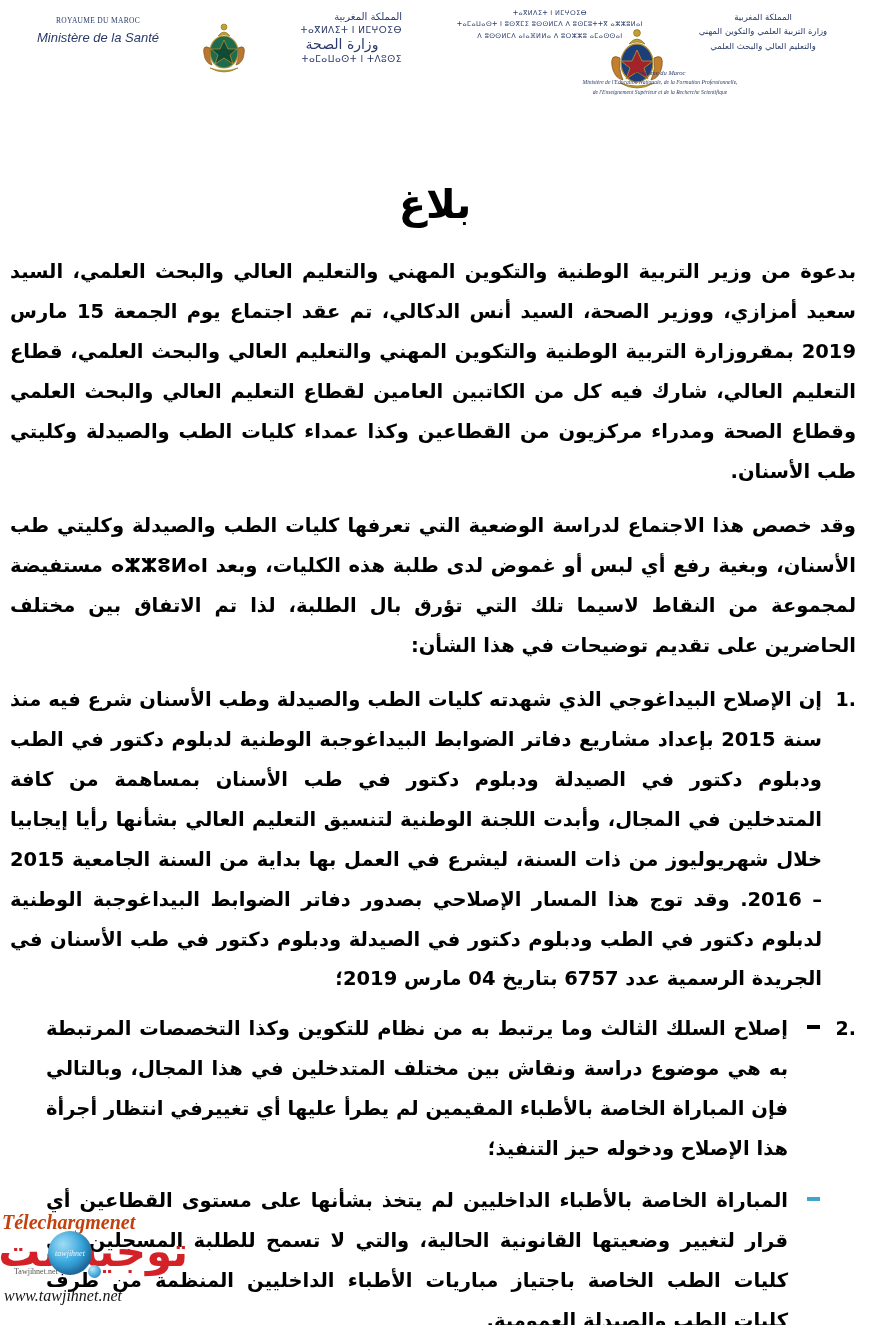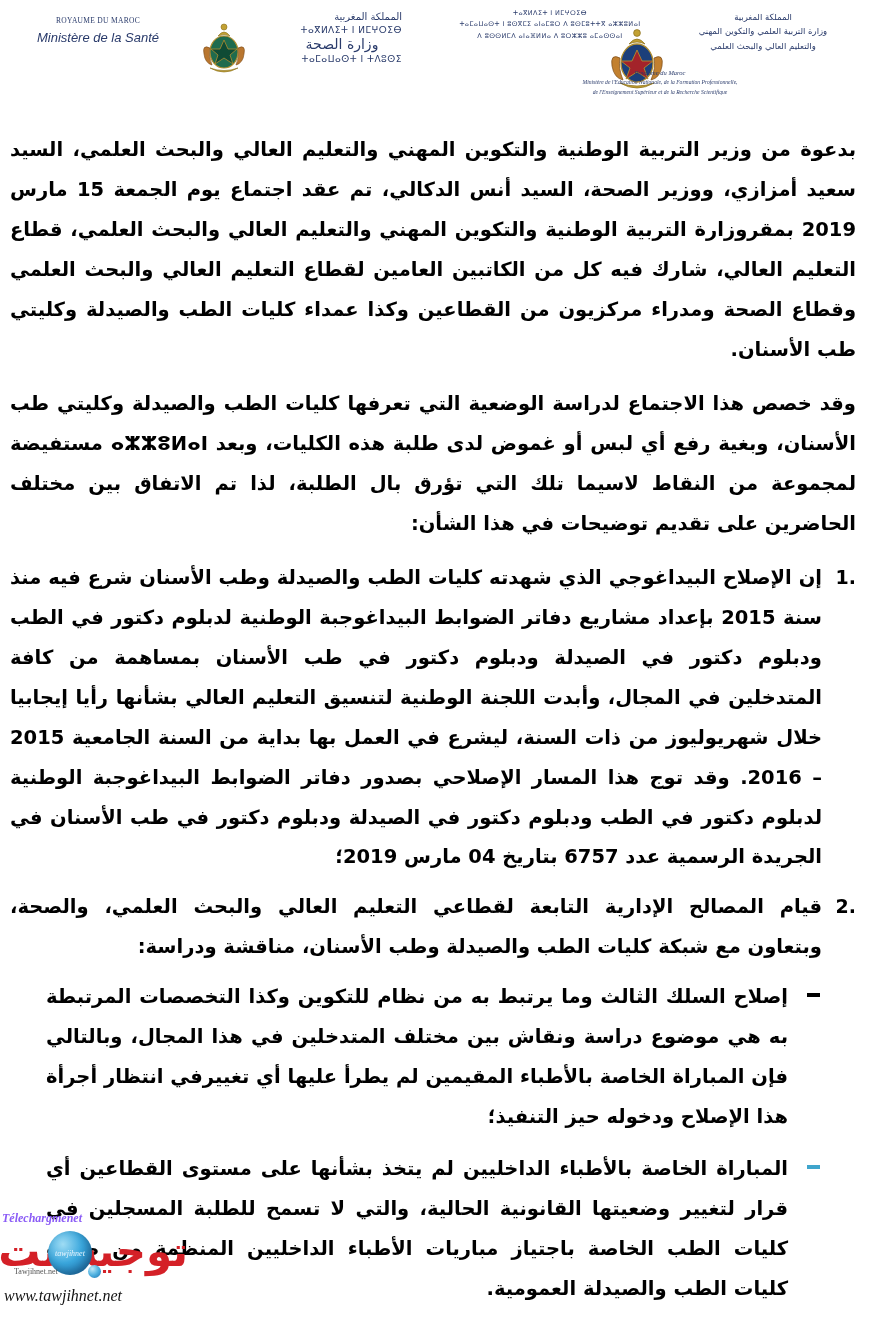--- a/index.html
+++ b/index.html
@@ -208,22 +208,22 @@
     height: 120px;
     pointer-events: none;
   }
   .wm-telecharg {
     position: absolute;
     left: 2px;
     top: 6px;
     font-family: "Liberation Serif", serif;
     font-style: italic;
     font-weight: bold;
-    font-size: 12px;
-    color: #8b5cf6;
+    font-size: 20px;
+    color: #c2410c;
     white-space: nowrap;
   }
   .wm-ar {
     position: absolute;
     left: 0px;
     top: 26px;
     width: 200px;
     height: 52px;
   }
   .wm-ar-text {
@@ -313,21 +313,21 @@
       <div class="ar-1">المملكة المغربية</div>
       <div class="ar-tif">ⵜⴰⴳⵍⴷⵉⵜ ⵏ ⵍⵎⵖⵔⵉⴱ</div>
       <div class="ar-2">وزارة الصحة</div>
       <div class="ar-tif">ⵜⴰⵎⴰⵡⴰⵙⵜ ⵏ ⵜⴷⵓⵙⵉ</div>
     </div>
   </div>
 
   <div class="lh-block lh-edu">
     <div class="me-tif">
       <div>ⵜⴰⴳⵍⴷⵉⵜ ⵏ ⵍⵎⵖⵔⵉⴱ</div>
-      <div>ⵜⴰⵎⴰⵡⴰⵙⵜ ⵏ ⵓⵙⴳⵎⵉ ⴰⵏⴰⵎⵓⵔ ⴷ ⵓⵙⵎⵓⵜⵜⴳ ⴰⵣⵣⵓⵍⴰⵏ</div>
+      <div>ⵜⴰⵎⴰⵡⴰⵙⵜ ⵏ ⵓⵙⴳⵎⵉ ⵓⵙⵙⵍⵎⴷ ⴷ ⵓⵙⵎⵓⵜⵜⴳ ⴰⵣⵣⵓⵍⴰⵏ</div>
       <div>ⴷ ⵓⵙⵙⵍⵎⴷ ⴰⵏⴰⴼⵍⵍⴰ ⴷ ⵓⵔⵣⵣⵓ ⴰⵎⴰⵙⵙⴰⵏ</div>
     </div>
 
     <svg class="coat coat-edu" viewBox="0 0 62 76">
       <ellipse cx="31" cy="41" rx="16" ry="19" fill="#1b3f7a" stroke="#b08d2e" stroke-width="1.3"></ellipse>
       <path d="M31 28 L36 39 L47 39 L38 46 L42 57 L31 50 L20 57 L24 46 L15 39 L26 39 Z" fill="#a3232a" stroke="#b08d2e" stroke-width="0.9"></path>
       <path d="M14 36 Q4 31 6 44 Q8 56 17 58 Q12 46 14 36 Z" fill="#c2802f" stroke="#7a4a18" stroke-width="0.7"></path>
       <path d="M48 36 Q58 31 56 44 Q54 56 45 58 Q50 46 48 36 Z" fill="#c2802f" stroke="#7a4a18" stroke-width="0.7"></path>
       <path d="M23 22 Q31 12 39 22 Q31 18 23 22 Z" fill="#c2a133" stroke="#8a6f1c" stroke-width="0.7"></path>
       <circle cx="31" cy="11" r="3.4" fill="#c2a133" stroke="#8a6f1c" stroke-width="0.7"></circle>
@@ -343,35 +343,35 @@
     <div class="me-fr">
       <div class="l1">Royaume du Maroc</div>
       <div class="l2">Ministère de l'Education Nationale, de la Formation Professionnelle,</div>
       <div class="l3">de l'Enseignement Supérieur et de la Recherche Scientifique</div>
     </div>
   </div>
 </div>
 
 <div class="doc">
 
+  <div class="doc-title">بلاغ</div>
 
   <div class="body-wrap">
 
     <p class="para">بدعوة من وزير التربية الوطنية والتكوين المهني والتعليم العالي والبحث العلمي، السيد سعيد أمزازي، ووزير الصحة، السيد أنس الدكالي، تم عقد اجتماع يوم الجمعة 15 مارس 2019 بمقروزارة التربية الوطنية والتكوين المهني والتعليم العالي والبحث العلمي، قطاع التعليم العالي، شارك فيه كل من الكاتبين العامين لقطاع التعليم العالي والبحث العلمي وقطاع الصحة ومدراء مركزيون من القطاعين وكذا عمداء كليات الطب والصيدلة وكليتي طب الأسنان.</p>
 
     <p class="para">وقد خصص هذا الاجتماع لدراسة الوضعية التي تعرفها كليات الطب والصيدلة وكليتي طب الأسنان، وبغية رفع أي لبس أو غموض لدى طلبة هذه الكليات، وبعد ⴰⵣⵣⵓⵍⴰⵏ مستفيضة لمجموعة من النقاط لاسيما تلك التي تؤرق بال الطلبة، لذا تم الاتفاق بين مختلف الحاضرين على تقديم توضيحات في هذا الشأن:</p>
 
     <ol class="numbered">
       <li>
         <span class="num">1.</span>
         <span>إن الإصلاح البيداغوجي الذي شهدته كليات الطب والصيدلة وطب الأسنان شرع فيه منذ سنة 2015 بإعداد مشاريع دفاتر الضوابط البيداغوجبة الوطنية لدبلوم دكتور في الطب ودبلوم دكتور في الصيدلة ودبلوم دكتور في طب الأسنان بمساهمة من كافة المتدخلين في المجال، وأبدت اللجنة الوطنية لتنسيق التعليم العالي بشأنها رأيا إيجابيا خلال شهريوليوز من ذات السنة، ليشرع في العمل بها بداية من السنة الجامعية 2015 – 2016. وقد توج هذا المسار الإصلاحي بصدور دفاتر الضوابط البيداغوجبة الوطنية لدبلوم دكتور في الطب ودبلوم دكتور في الصيدلة ودبلوم دكتور في طب الأسنان في الجريدة الرسمية عدد 6757 بتاريخ 04 مارس 2019؛</span>
       </li>
       <li>
         <span class="num">2.</span>
-        <span>قيام المصالح الإدارية التابعة لقطاعي التعليم العالي والبحث العلمي، والصحة، وبتعاون مع شبكة كليات الطب والصيدلة وطب الأسنان، مناقشة ودراسة:</span>
       </li>
     </ol>
 
     <ul class="dashed">
       <li>
         <span class="dash" style="background: rgb(0, 0, 0);"></span>
         <span>إصلاح السلك الثالث وما يرتبط به من نظام للتكوين وكذا التخصصات المرتبطة به هي موضوع دراسة ونقاش بين مختلف المتدخلين في هذا المجال، وبالتالي فإن المباراة الخاصة بالأطباء المقيمين لم يطرأ عليها أي تغييرفي انتظار أجرأة هذا الإصلاح ودخوله حيز التنفيذ؛</span>
       </li>
       <li class="teal">
         <span class="dash" style="background: rgb(63, 165, 204);"></span>

